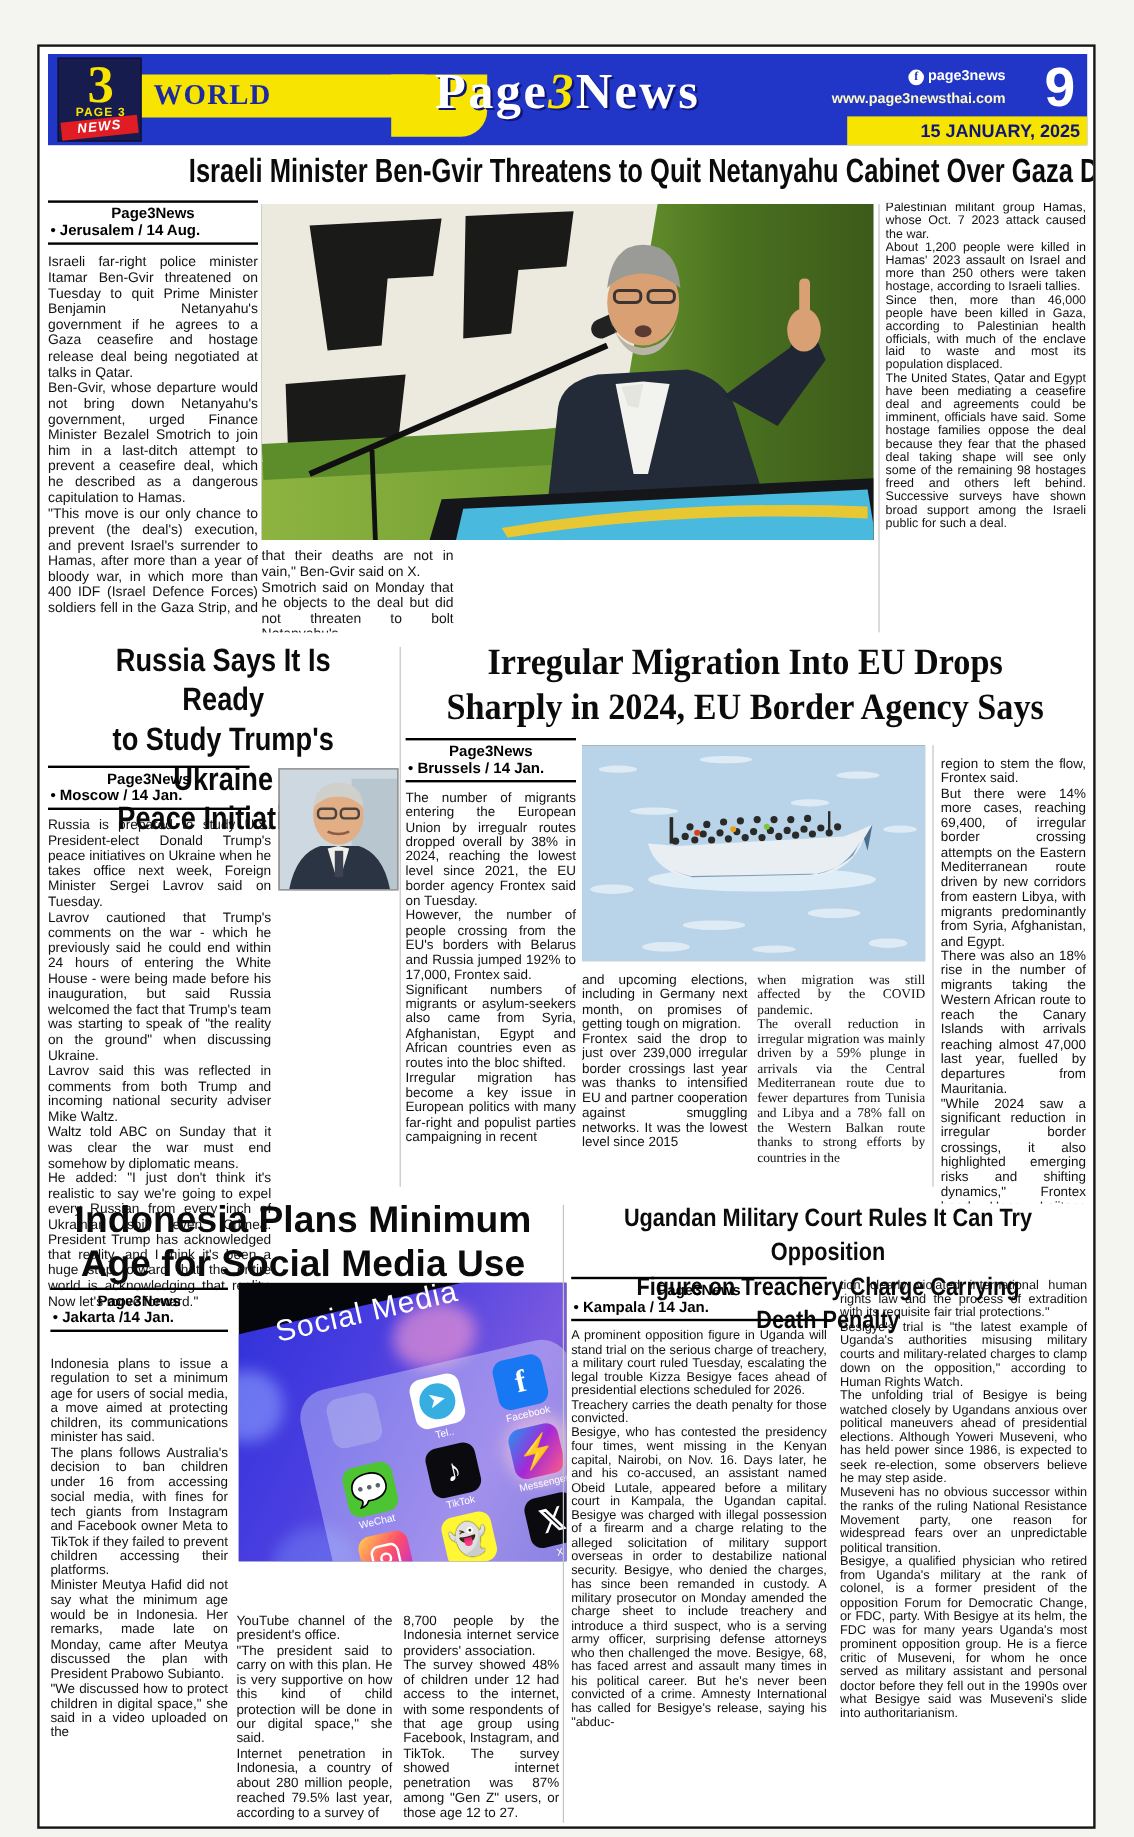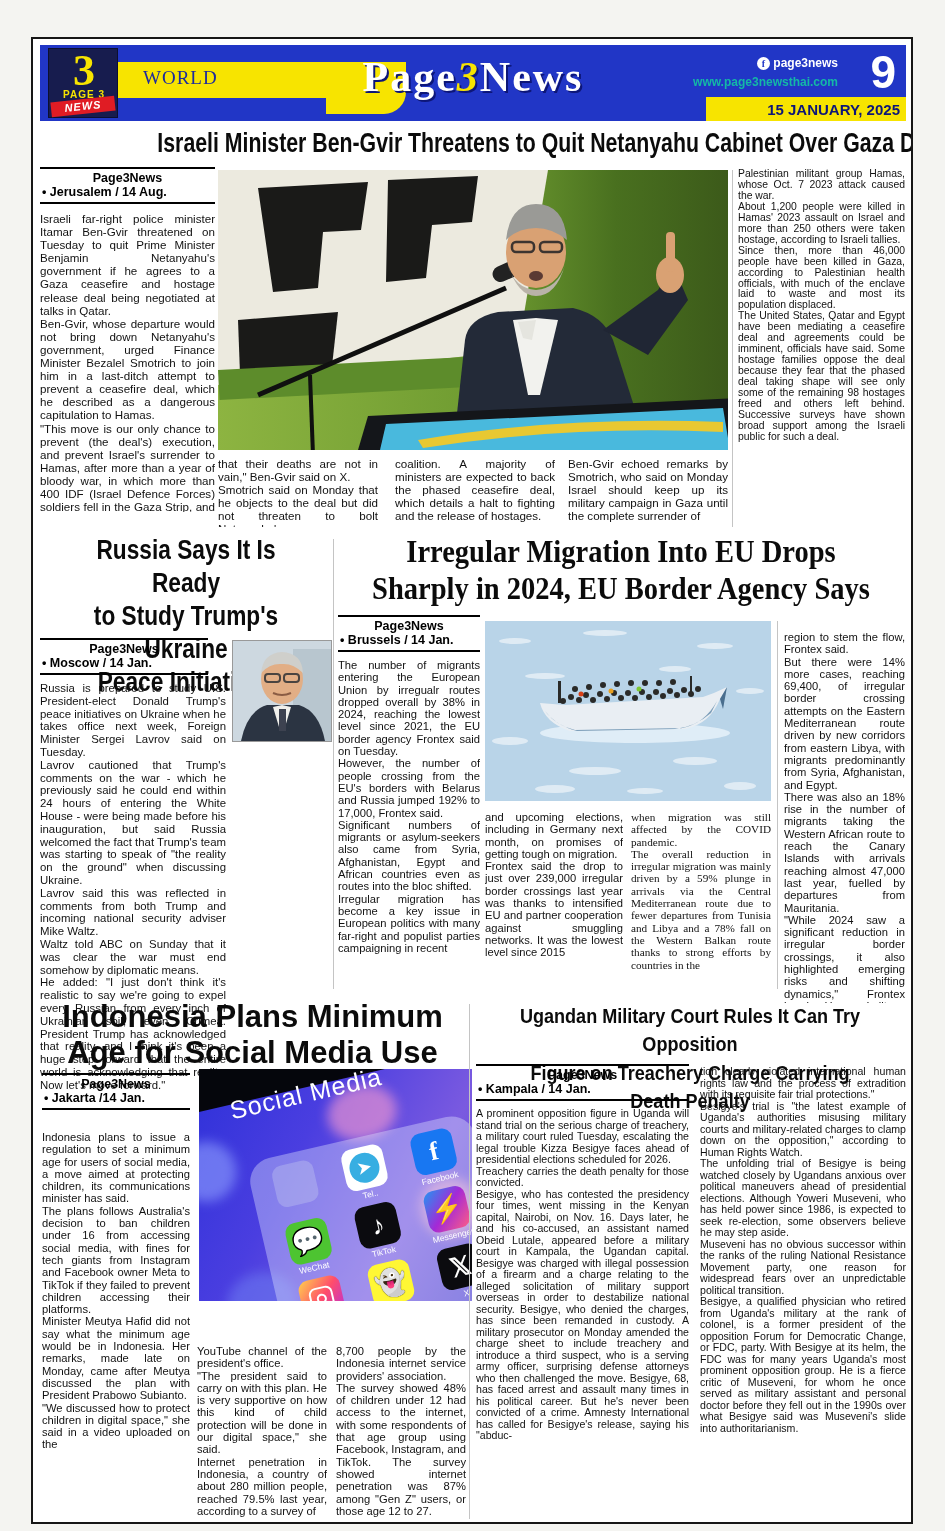--- a/index.html
+++ b/index.html
@@ -3,31 +3,31 @@
 <meta charset="utf-8">
 <style>
   * { margin:0; padding:0; box-sizing:border-box; }
   html,body { width:945px; height:1531px; background:#f4f4f1; font-family:"Liberation Sans",sans-serif; position:relative; }
   .page { position:absolute; left:31px; top:37px; width:882px; height:1487px; background:#fff; border:2px solid #161616; overflow:hidden; }
 
   
   .hdr { position:absolute; left:7px; top:6px; width:866px; height:76px; background:#2136c6; overflow:hidden; }
   .hdr-yellowband { position:absolute; left:26px; top:17px; width:300px; height:36px; background:#f7e400; border-radius:0 14px 14px 0; }
   .hdr-yellowstep { position:absolute; left:286px; top:17px; width:80px; height:52px; background:#f7e400; border-radius:0 0 22px 0; }
-  .world { position:absolute; left:103px; top:22px; font-size:19px; font-weight:normal; color:#1c2a9e; letter-spacing:1px; font-family:"Liberation Serif",serif; }
+  .world { position:absolute; left:88px; top:22px; font-size:24px; font-weight:bold; color:#1c2a9e; letter-spacing:1px; font-family:"Liberation Serif",serif; }
   .logo { position:absolute; left:8px; top:3px; width:70px; height:70px; background:#171c4e; border:1px solid #0c0f30; }
   .logo-3 { position:absolute; left:0; top:-4px; width:70px; text-align:center; font-size:44px; font-weight:bold; color:#f7e400; font-family:"Liberation Serif",serif; }
   .logo-page3 { position:absolute; left:0; top:40px; width:70px; text-align:center; font-size:10px; font-weight:bold; color:#f7e400; letter-spacing:1px; }
   .logo-news { position:absolute; left:2px; top:50px; width:64px; height:15px; background:#e01c24; transform:rotate(-6deg); color:#fff; font-style:italic; font-weight:bold; font-size:11px; text-align:center; line-height:15px; letter-spacing:1px; }
   .masthead { position:absolute; left:0; top:8px; width:100%; text-align:center; font-family:"Liberation Serif",serif; font-weight:bold; font-size:42px; color:#fff; text-shadow:2px 2px 0 #0d1678; letter-spacing:2px; }
   .masthead .num { color:#f7e400; font-style:italic; }
   .pgnum { position:absolute; right:10px; top:0px; color:#fff; font-size:46px; font-weight:bold; }
   .fbline { position:absolute; right:68px; top:11px; color:#fff; font-size:12px; font-weight:bold; }
   .fbicon { display:inline-block; width:13px; height:13px; background:#fff; color:#2136c6; border-radius:50%; text-align:center; font-size:10px; line-height:13px; font-family:"Liberation Serif",serif; font-weight:bold; }
-  .weburl { position:absolute; right:68px; top:30px; color:#14b8a6; font-size:12px; font-weight:bold; }
+  .weburl { position:absolute; right:68px; top:30px; color:#fef9c3; font-size:12px; font-weight:bold; }
   .datestrip { position:absolute; right:0; bottom:0; width:200px; height:24px; background:#f7e400; }
   .datetxt { position:absolute; right:6px; bottom:3px; color:#0d1678; font-size:15px; font-weight:bold; }
 
   
   .hl { font-weight:bold; color:#0b0b0b; text-align:center; white-space:pre-line; }
   .hl-squeeze { display:inline-block; white-space:nowrap; }
   .hl1 { position:absolute; left:0; top:88px; width:866px; font-size:28px; }
   .hl1 span { transform:scaleX(.76); transform-origin:center; }
   .hl-ru { position:absolute; left:0; top:0; width:100%; font-size:27px; line-height:1.22; transform:scaleX(.84); transform-origin:center; }
   .hl-eu { position:absolute; left:0; top:2px; width:100%; font-family:"Liberation Serif",serif; font-size:31px; line-height:1.2; transform:scaleX(.92); transform-origin:center; }
@@ -149,22 +149,20 @@
       <ellipse cx="318" cy="106" rx="7" ry="5" fill="#5b3a33"></ellipse>
 
       <polygon points="150,246 520,228 535,280 140,280" fill="#14161a"></polygon>
       <polygon points="168,254 505,238 512,280 162,280" fill="#49b9dd"></polygon>
       <path d="M200 270 Q340 246 505 252 L505 262 Q350 255 205 278 Z" fill="#e8c832"></path>
     </svg>
   </div>
 
   <div class="sec txt t12" style="left:185px; top:418px; width:160px; height:70px;">that their deaths are not in vain," Ben-Gvir said on X.
 Smotrich said on Monday that he objects to the deal but did not threaten to bolt Netanyahu's</div>
-  <div class="sec txt t12" style="left:362px; top:418px; width:160px; height:70px;">coalition. A majority of ministers are expected to back the phased ceasefire deal, which details a halt to fighting and the release of hostages.</div>
-  <div class="sec txt t12" style="left:535px; top:418px; width:160px; height:70px;">Ben-Gvir echoed remarks by Smotrich, who said on Monday Israel should keep up its military campaign in Gaza until the complete surrender of</div>
 
   <div class="vrule" style="left:699px; top:131px; height:357px;"></div>
   <div class="sec txt t10" style="left:705px; top:130px; width:167px; height:360px;">Palestinian militant group Hamas, whose Oct. 7 2023 attack caused the war.
 About 1,200 people were killed in Hamas' 2023 assault on Israel and more than 250 others were taken hostage, according to Israeli tallies.
 Since then, more than 46,000 people have been killed in Gaza, according to Palestinian health officials, with much of the enclave laid to waste and most its population displaced.
 The United States, Qatar and Egypt have been mediating a ceasefire deal and agreements could be imminent, officials have said. Some hostage families oppose the deal because they fear that the phased deal taking shape will see only some of the remaining 98 hostages freed and others left behind. Successive surveys have shown broad support among the Israeli public for such a deal.</div>
 
   <div class="sec" style="left:7px; top:495px; width:292px; height:458px;">
     <div class="hl hl-ru">Russia Says It Is Ready
 to Study Trump's Ukraine

